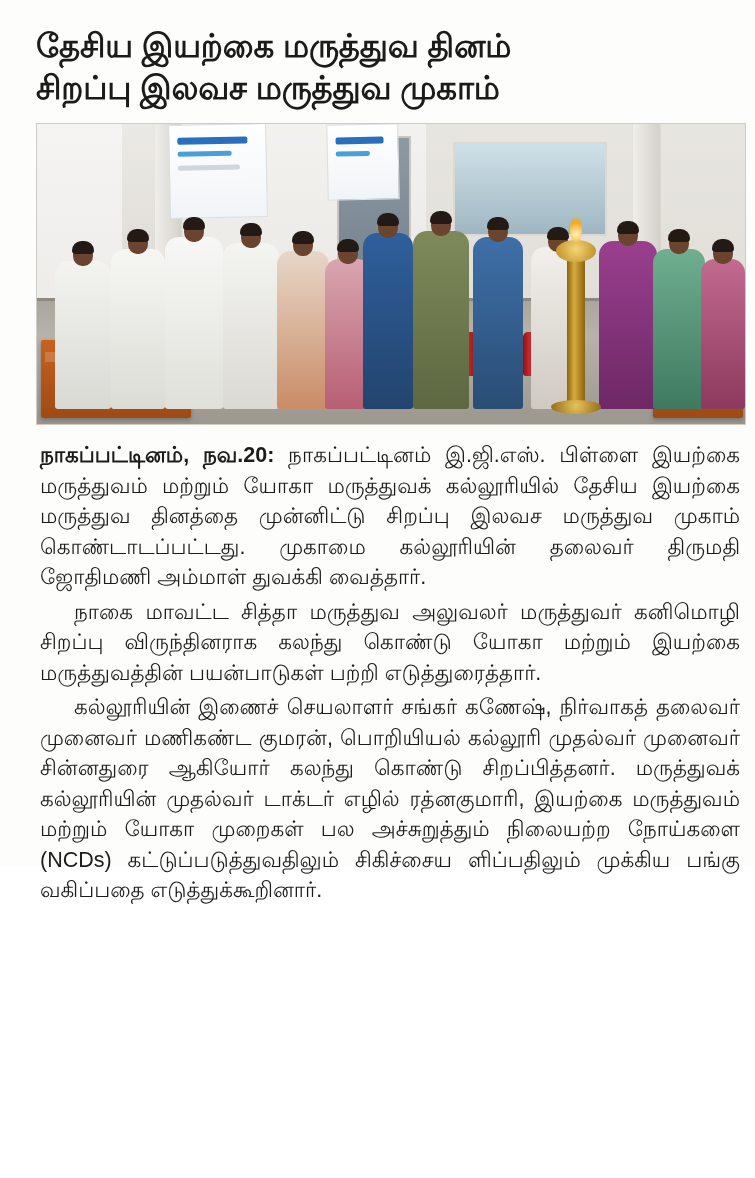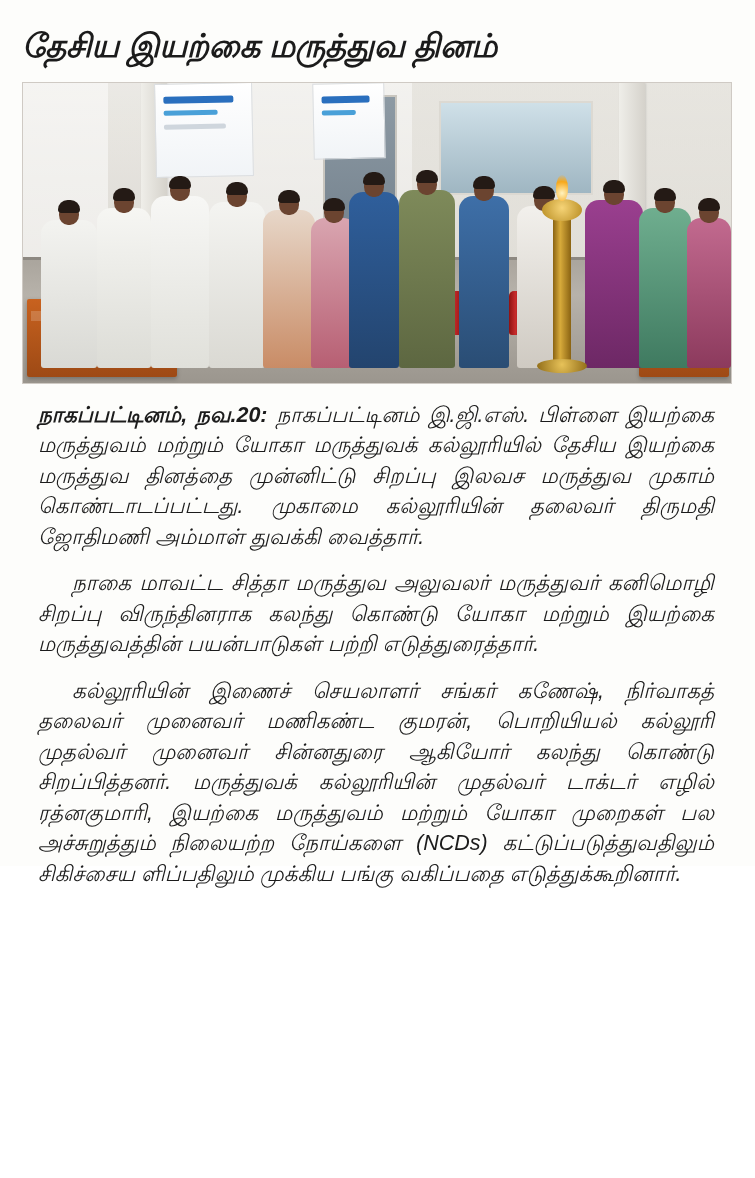--- a/index.html
+++ b/index.html
@@ -12,23 +12,22 @@
     height: 1178px;
     font-family: "Liberation Sans", sans-serif;
     color: #1a1a1a;
     overflow: hidden;
   }
   .page {
     position: relative;
     width: 755px;
     height: 866px;
     box-sizing: border-box;
-    padding: 26px 22px 10px 22px;
+    padding: 26px 22px 10px 36px;
     background: #fdfdfb;
-    font-style: italic;
   }
   .headline {
     font-family: "Liberation Sans", sans-serif;
     font-weight: bold;
     color: #1b1b1b;
     letter-spacing: -0.2px;
   }
   .headline-line {
     display: block;
     font-size: 33px;
@@ -183,38 +182,39 @@
     background: linear-gradient(90deg, #8e1212, #c62b2b 40%, #8e1212);
     border-radius: 5px 5px 3px 3px;
   }
 
   
   .article {
     margin-top: 15px;
     width: 708px;
   }
   .article p {
-    margin: 16px;
+    margin: 4px;
     font-size: 21.5px;
     line-height: 1.42;
     text-align: justify;
     text-justify: inter-word;
     color: #1c1c1c;
   }
   .article p + p { margin-top: 1px; }
   .indent { text-indent: 34px; }
   .dateline-city { font-weight: bold; }
 </style>
 </head>
 <body>
 
 <div class="page">
 
   <div class="headline">
     <span class="headline-line l1">தேசிய இயற்கை மருத்துவ தினம்</span>
+    <span class="headline-line l2">சிறப்பு இலவச மருத்துவ முகாம்</span>
   </div>
 
   <div class="photo">
     <div class="wall"></div>
     <div class="floor"></div>
 
     <div class="pillar" style="left:118px;"></div>
     <div class="pillar" style="left:596px;"></div>
 
     <div class="window" style="left:416px; width:150px;"></div>

